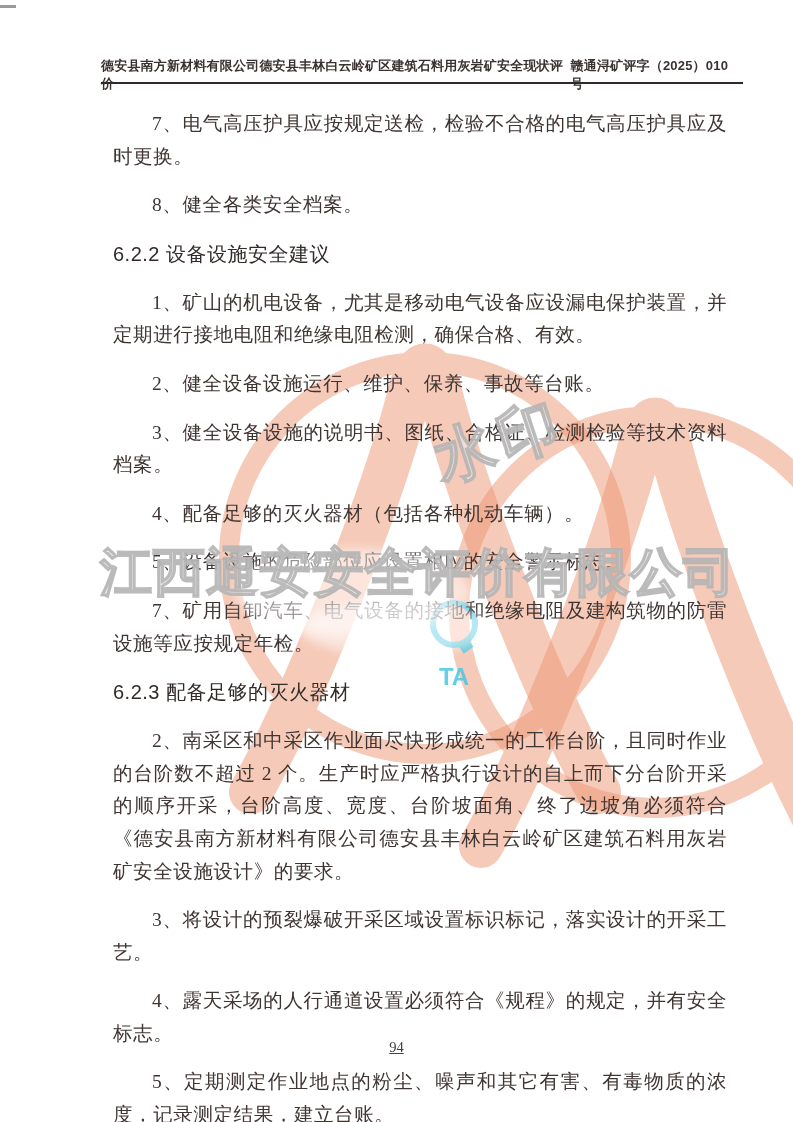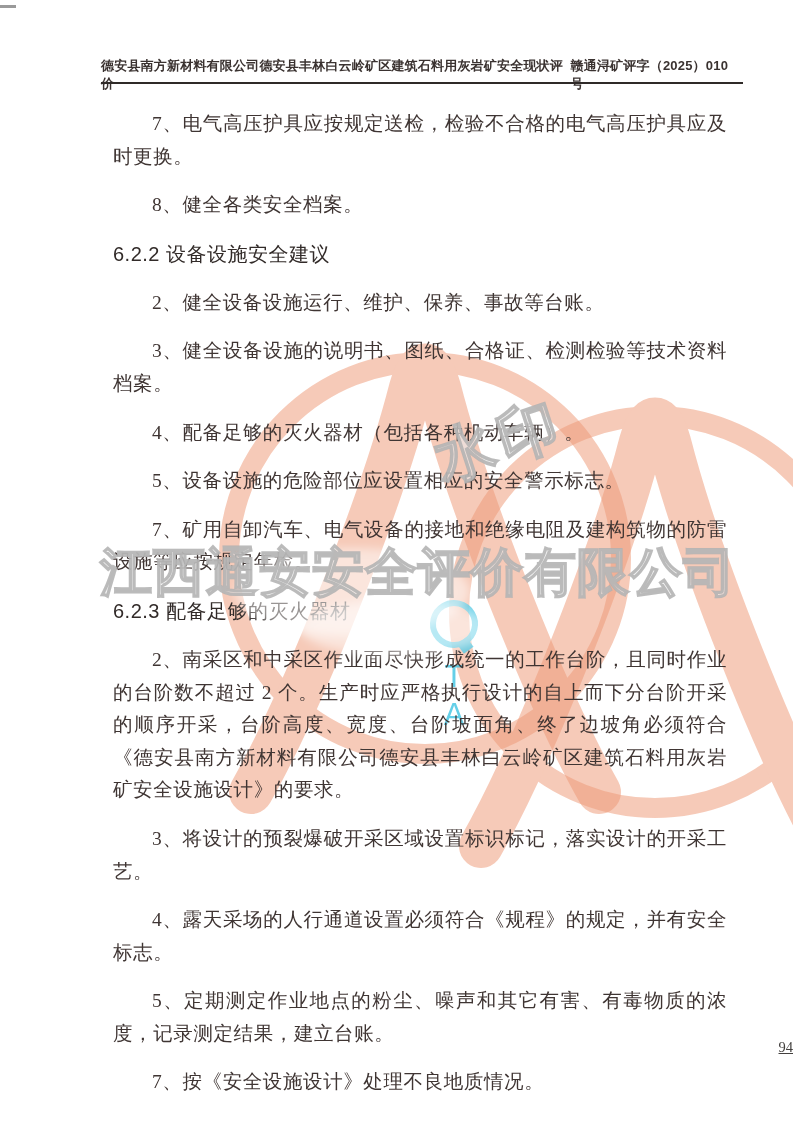--- a/index.html
+++ b/index.html
@@ -37,40 +37,40 @@
     text-indent:2em;color:#3f3533;
   }
   .heading{
     font-family:"Liberation Sans","DejaVu Sans",sans-serif;
     font-weight:normal;font-size:20px;line-height:33px;
     text-indent:0;color:#322b29;letter-spacing:.5px;
   }
   
   .page-number{
     position:absolute;left:0;top:1039px;width:100%;
-    text-align:right;font-size:14.5px;color:#43403e;z-index:4;text-decoration:underline;
+    text-align:center;font-size:14.5px;color:#43403e;z-index:4;text-decoration:underline;
   }
   
   .stamp-layer{position:absolute;inset:0;z-index:1;pointer-events:none;}
   .stamp{position:absolute;opacity:.52;}
   .stamp-a{left:185px;top:300px;}
   .stamp-b{left:415px;top:354px;}
   .cyan-ring{
     position:absolute;left:430px;top:600px;width:36px;height:36px;
     border:6px solid #49c7e4;border-radius:50%;opacity:.8;
     transform:rotate(14deg);
   }
   .cyan-ring::after{
     content:"";position:absolute;right:-4px;bottom:-6px;width:12px;height:12px;
     background:#49c7e4;transform:rotate(40deg);
   }
   .cyan-ta{
     position:absolute;left:436px;top:658px;width:36px;
     font-family:"Liberation Sans","DejaVu Sans",sans-serif;
-    font-size:31px;font-weight:normal;line-height:38px;
+    font-size:24px;font-weight:bold;line-height:38px;
     color:#49c7e4;word-break:break-all;text-align:center;opacity:.85;
   }
   
   .overlay-layer{position:absolute;inset:0;z-index:3;pointer-events:none;}
   .wm-hollow{
     font-family:"Liberation Sans","DejaVu Sans",sans-serif;
     font-weight:bold;
     color:rgba(255,255,255,0.42);
     -webkit-text-stroke:1.6px rgba(176,176,176,0.85);
     text-shadow:0 0 1px rgba(190,190,190,.35);
@@ -115,20 +115,21 @@
   <header class="doc-header">
     <span>德安县南方新材料有限公司德安县丰林白云岭矿区建筑石料用灰岩矿安全现状评价</span>
     <span>赣通浔矿评字（2025）010 号</span>
   </header>
   <div class="header-rule"></div>
 
   <main class="doc-body">
       <p class="para">7、电气高压护具应按规定送检，检验不合格的电气高压护具应及时更换。</p>
       <p class="para">8、健全各类安全档案。</p>
       <p class="heading">6.2.2 设备设施安全建议</p>
+      <p class="para">1、矿山的机电设备，尤其是移动电气设备应设漏电保护装置，并定期进行接地电阻和绝缘电阻检测，确保合格、有效。</p>
       <p class="para">2、健全设备设施运行、维护、保养、事故等台账。</p>
       <p class="para">3、健全设备设施的说明书、图纸、合格证、检测检验等技术资料档案。</p>
       <p class="para">4、配备足够的灭火器材（包括各种机动车辆）。</p>
       <p class="para">5、设备设施的危险部位应设置相应的安全警示标志。</p>
       <p class="para">7、矿用自卸汽车、电气设备的接地和绝缘电阻及建构筑物的防雷设施等应按规定年检。</p>
       <p class="heading">6.2.3 配备足够的灭火器材</p>
       <p class="para">2、南采区和中采区作业面尽快形成统一的工作台阶，且同时作业的台阶数不超过 2 个。生产时应严格执行设计的自上而下分台阶开采的顺序开采，台阶高度、宽度、台阶坡面角、终了边坡角必须符合《德安县南方新材料有限公司德安县丰林白云岭矿区建筑石料用灰岩矿安全设施设计》的要求。</p>
       <p class="para">3、将设计的预裂爆破开采区域设置标识标记，落实设计的开采工艺。</p>
       <p class="para">4、露天采场的人行通道设置必须符合《规程》的规定，并有安全标志。</p>
       <p class="para">5、定期测定作业地点的粉尘、噪声和其它有害、有毒物质的浓度，记录测定结果，建立台账。</p>

